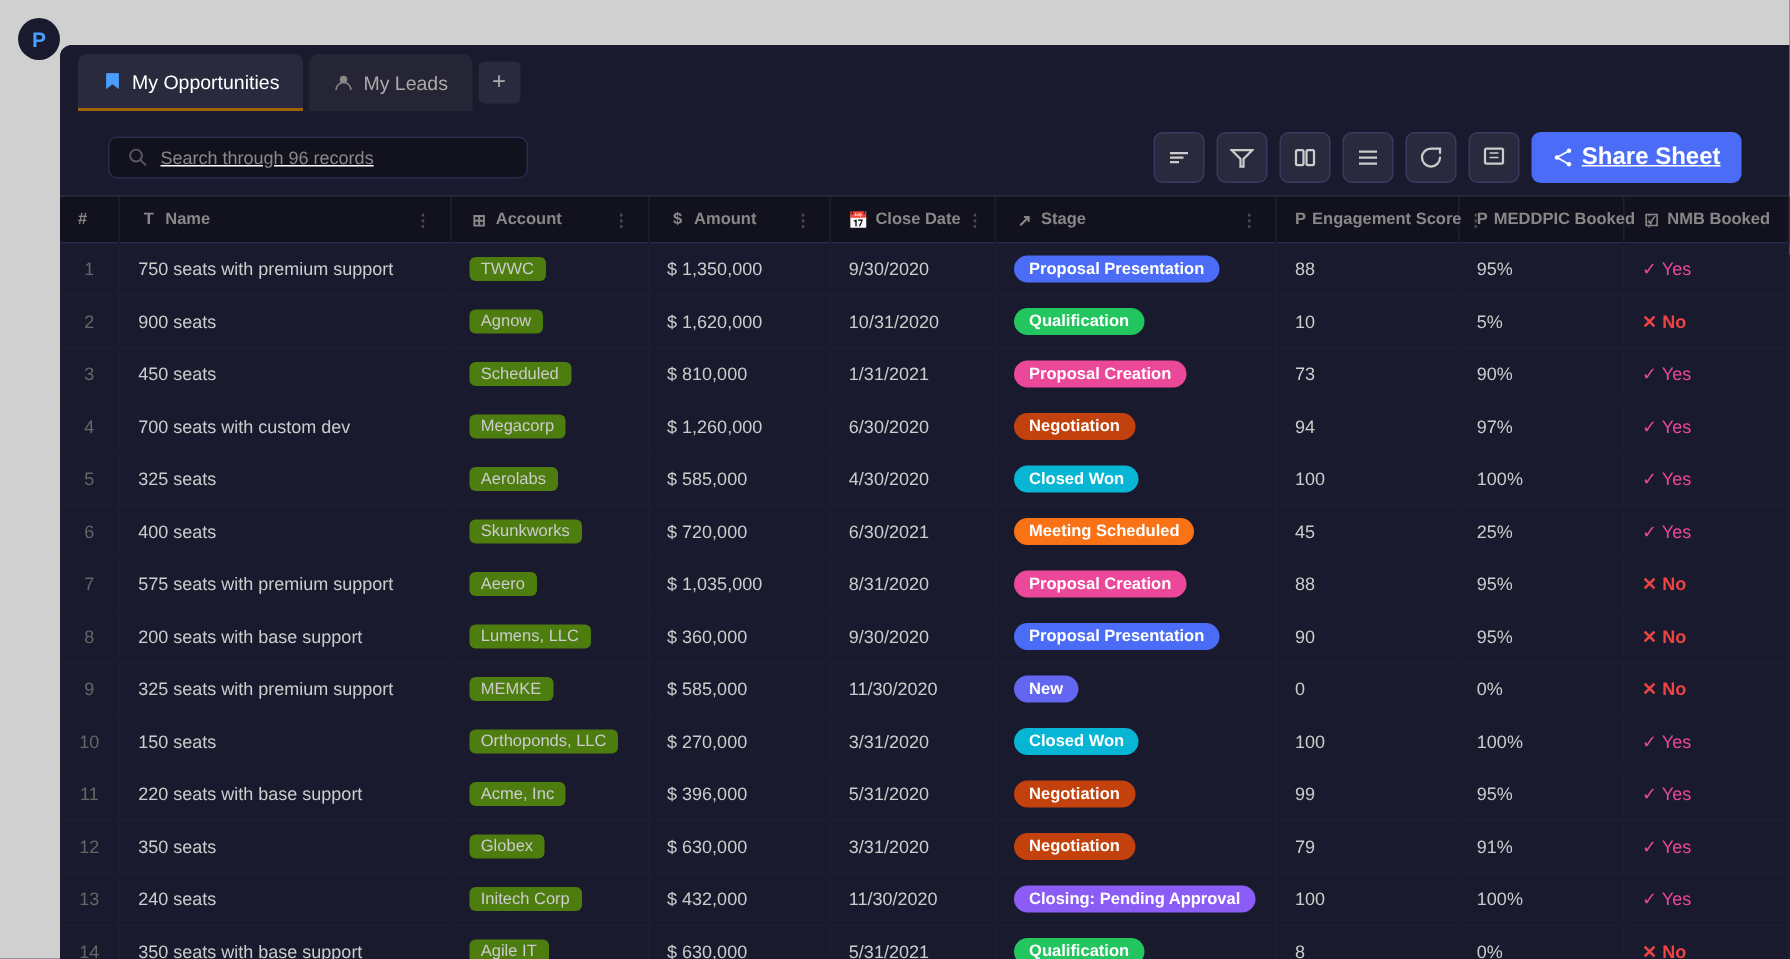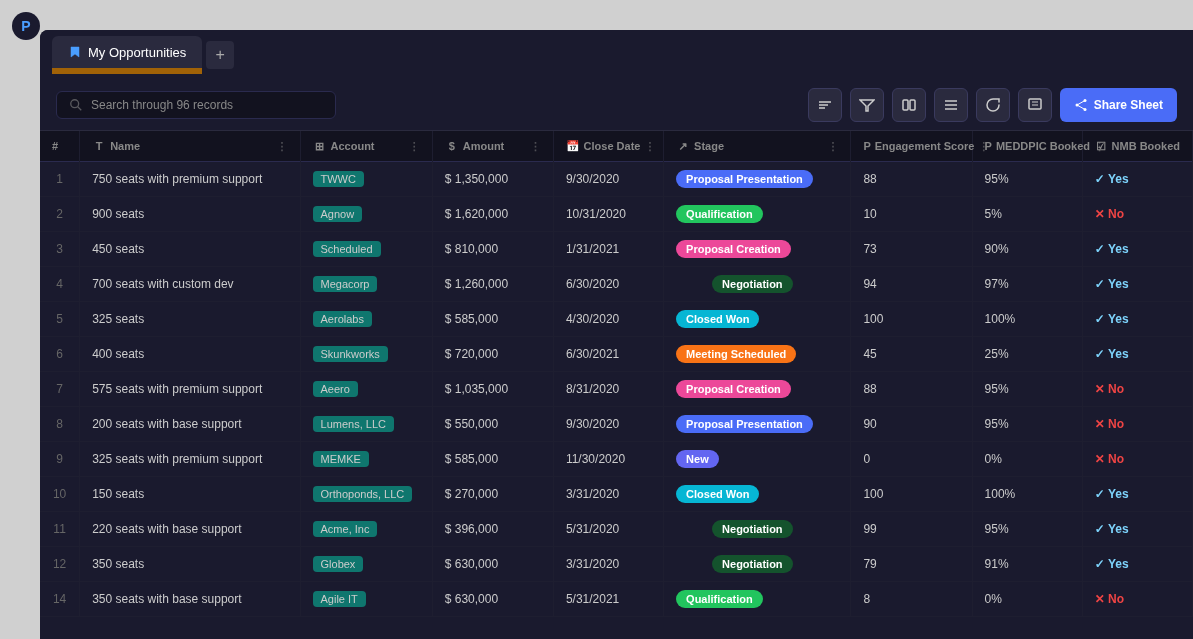--- a/index.html
+++ b/index.html
@@ -65,21 +65,21 @@
       padding: 8px 16px;
       border-radius: 6px 6px 0 0;
       cursor: pointer;
       font-size: 13px;
       font-weight: 500;
       height: 38px;
     }
     .tab.active {
       background: #2a2a3e;
       color: #fff;
-      border-bottom: 6px solid #a16207;
+      border-bottom: 2px solid #a16207;
     }
     .tab.inactive {
       background: #252535;
       color: #aaa;
     }
     .tab-icon {
       width: 14px;
       height: 14px;
       display: inline-flex;
       align-items: center;
@@ -93,24 +93,25 @@
       display: flex;
       align-items: center;
       justify-content: center;
       cursor: pointer;
       color: #aaa;
       font-size: 16px;
     }
     .toolbar {
       display: flex;
       align-items: center;
-      padding: 8px 16px;
+      padding: 8px 32px;
       background: #1a1a2e;
       gap: 8px;
       border-bottom: 1px solid #2a2a3e;
+      text-decoration: underline;
     }
     .search-box {
       display: flex;
       align-items: center;
       background: #12121f;
       border: 1px solid #2a2a4e;
       border-radius: 6px;
       padding: 6px 12px;
       gap: 8px;
       flex: 0 0 280px;
@@ -137,21 +138,21 @@
     }
     .share-btn {
       display: flex;
       align-items: center;
       gap: 6px;
       background: #4a6cf7;
       border: none;
       border-radius: 6px;
       padding: 8px 14px;
       color: #fff;
-      font-size: 12px;
+      font-size: 16px;
       font-weight: 600;
       cursor: pointer;
       height: 34px;
     }
     .table-container {
       overflow-x: hidden;
       overflow-y: auto;
       height: calc(100% - 100px);
     }
     table {
@@ -195,43 +196,43 @@
       text-overflow: ellipsis;
       border-right: 1px solid #1e1e30;
     }
     tbody td.row-num {
       color: #666;
       text-align: center;
       width: 36px;
     }
     .account-badge {
       display: inline-block;
-      background: #0f766e;
+      background: #4d7c0f;
       border-radius: 4px;
       padding: 2px 8px;
       font-size: 11px;
       color: #ccc;
     }
     .stage-badge {
       display: inline-block;
       border-radius: 20px;
       padding: 3px 10px;
       font-size: 11px;
       font-weight: 700;
       white-space: nowrap;
     }
     .stage-proposal-presentation { background: #4a6cf7; color: #fff; }
     .stage-qualification { background: #22c55e; color: #fff; }
     .stage-proposal-creation { background: #ec4899; color: #fff; }
-    .stage-negotiation { background: #14532d; color: #fff; margin-left: 36px; }
+    .stage-negotiation { background: #c2410c; color: #fff; }
     .stage-closed-won { background: #06b6d4; color: #fff; }
     .stage-meeting-scheduled { background: #f97316; color: #fff; }
     .stage-new { background: #6366f1; color: #fff; }
     .stage-closing-pending { background: #8b5cf6; color: #fff; }
-    .nmb-yes { color: #7dd3fc; font-weight: 700; }
+    .nmb-yes { color: #ec4899; font-weight: 400; }
     .nmb-no { color: #ef4444; font-weight: 600; }
     .col-num { width: 36px; }
     .col-name { width: 200px; }
     .col-account { width: 120px; }
     .col-amount { width: 110px; }
     .col-close { width: 100px; }
     .col-stage { width: 170px; }
     .col-engagement { width: 110px; }
     .col-meddpic { width: 100px; }
     .col-nmb { width: 100px; }
@@ -259,20 +260,29 @@
 
     <div class="tabs-bar">
       <div class="tab active">
         <span class="tab-icon">
           <svg width="12" height="12" viewBox="0 0 12 12" fill="none">
             <path d="M2 1h8v10L6 8 2 11V1z" fill="#4a9eff" stroke="#4a9eff" stroke-width="0.5"></path>
           </svg>
         </span>
         <span>My Opportunities</span>
       </div>
+      <div class="tab inactive">
+        <span class="tab-icon">
+          <svg width="12" height="12" viewBox="0 0 12 12" fill="none">
+            <circle cx="6" cy="4" r="2.5" fill="#888"></circle>
+            <path d="M1 11c0-2.76 2.24-5 5-5s5 2.24 5 5" stroke="#888" stroke-width="1" fill="none"></path>
+          </svg>
+        </span>
+        <span>My Leads</span>
+      </div>
       <div class="tab-add">
         <span>+</span>
       </div>
     </div>
 
     <div class="toolbar">
       <div class="search-box">
         <svg class="search-icon-svg" viewBox="0 0 16 16" fill="none">
           <circle cx="6.5" cy="6.5" r="4.5" stroke="#888" stroke-width="1.5"></circle>
           <line x1="10" y1="10" x2="14" y2="14" stroke="#888" stroke-width="1.5"></line>
@@ -470,21 +480,21 @@
     <td>8/31/2020</td>
     <td><span class="stage-badge stage-proposal-creation">Proposal Creation</span></td>
     <td>88</td>
     <td>95%</td>
     <td><span class="nmb-no">✕ No</span></td>
   </tr>
             <tr>
     <td class="row-num">8</td>
     <td title="200 seats with base support">200 seats with base support</td>
     <td><span class="account-badge">Lumens, LLC</span></td>
-    <td>$ 550,000</td>
+    <td>$ 360,000</td>
     <td>9/30/2020</td>
     <td><span class="stage-badge stage-proposal-presentation">Proposal Presentation</span></td>
     <td>90</td>
     <td>95%</td>
     <td><span class="nmb-no">✕ No</span></td>
   </tr>
             <tr>
     <td class="row-num">9</td>
     <td title="325 seats with premium support">325 seats with premium support</td>
     <td><span class="account-badge">MEMKE</span></td>
@@ -522,20 +532,31 @@
     <td title="350 seats">350 seats</td>
     <td><span class="account-badge">Globex</span></td>
     <td>$ 630,000</td>
     <td>3/31/2020</td>
     <td><span class="stage-badge stage-negotiation">Negotiation</span></td>
     <td>79</td>
     <td>91%</td>
     <td><span class="nmb-yes">✓ Yes</span></td>
   </tr>
             <tr>
+    <td class="row-num">13</td>
+    <td title="240 seats">240 seats</td>
+    <td><span class="account-badge">Initech Corp</span></td>
+    <td>$ 432,000</td>
+    <td>11/30/2020</td>
+    <td><span class="stage-badge stage-closing-pending">Closing: Pending Approval</span></td>
+    <td>100</td>
+    <td>100%</td>
+    <td><span class="nmb-yes">✓ Yes</span></td>
+  </tr>
+            <tr>
     <td class="row-num">14</td>
     <td title="350 seats with base support">350 seats with base support</td>
     <td><span class="account-badge">Agile IT</span></td>
     <td>$ 630,000</td>
     <td>5/31/2021</td>
     <td><span class="stage-badge stage-qualification">Qualification</span></td>
     <td>8</td>
     <td>0%</td>
     <td><span class="nmb-no">✕ No</span></td>
   </tr>

